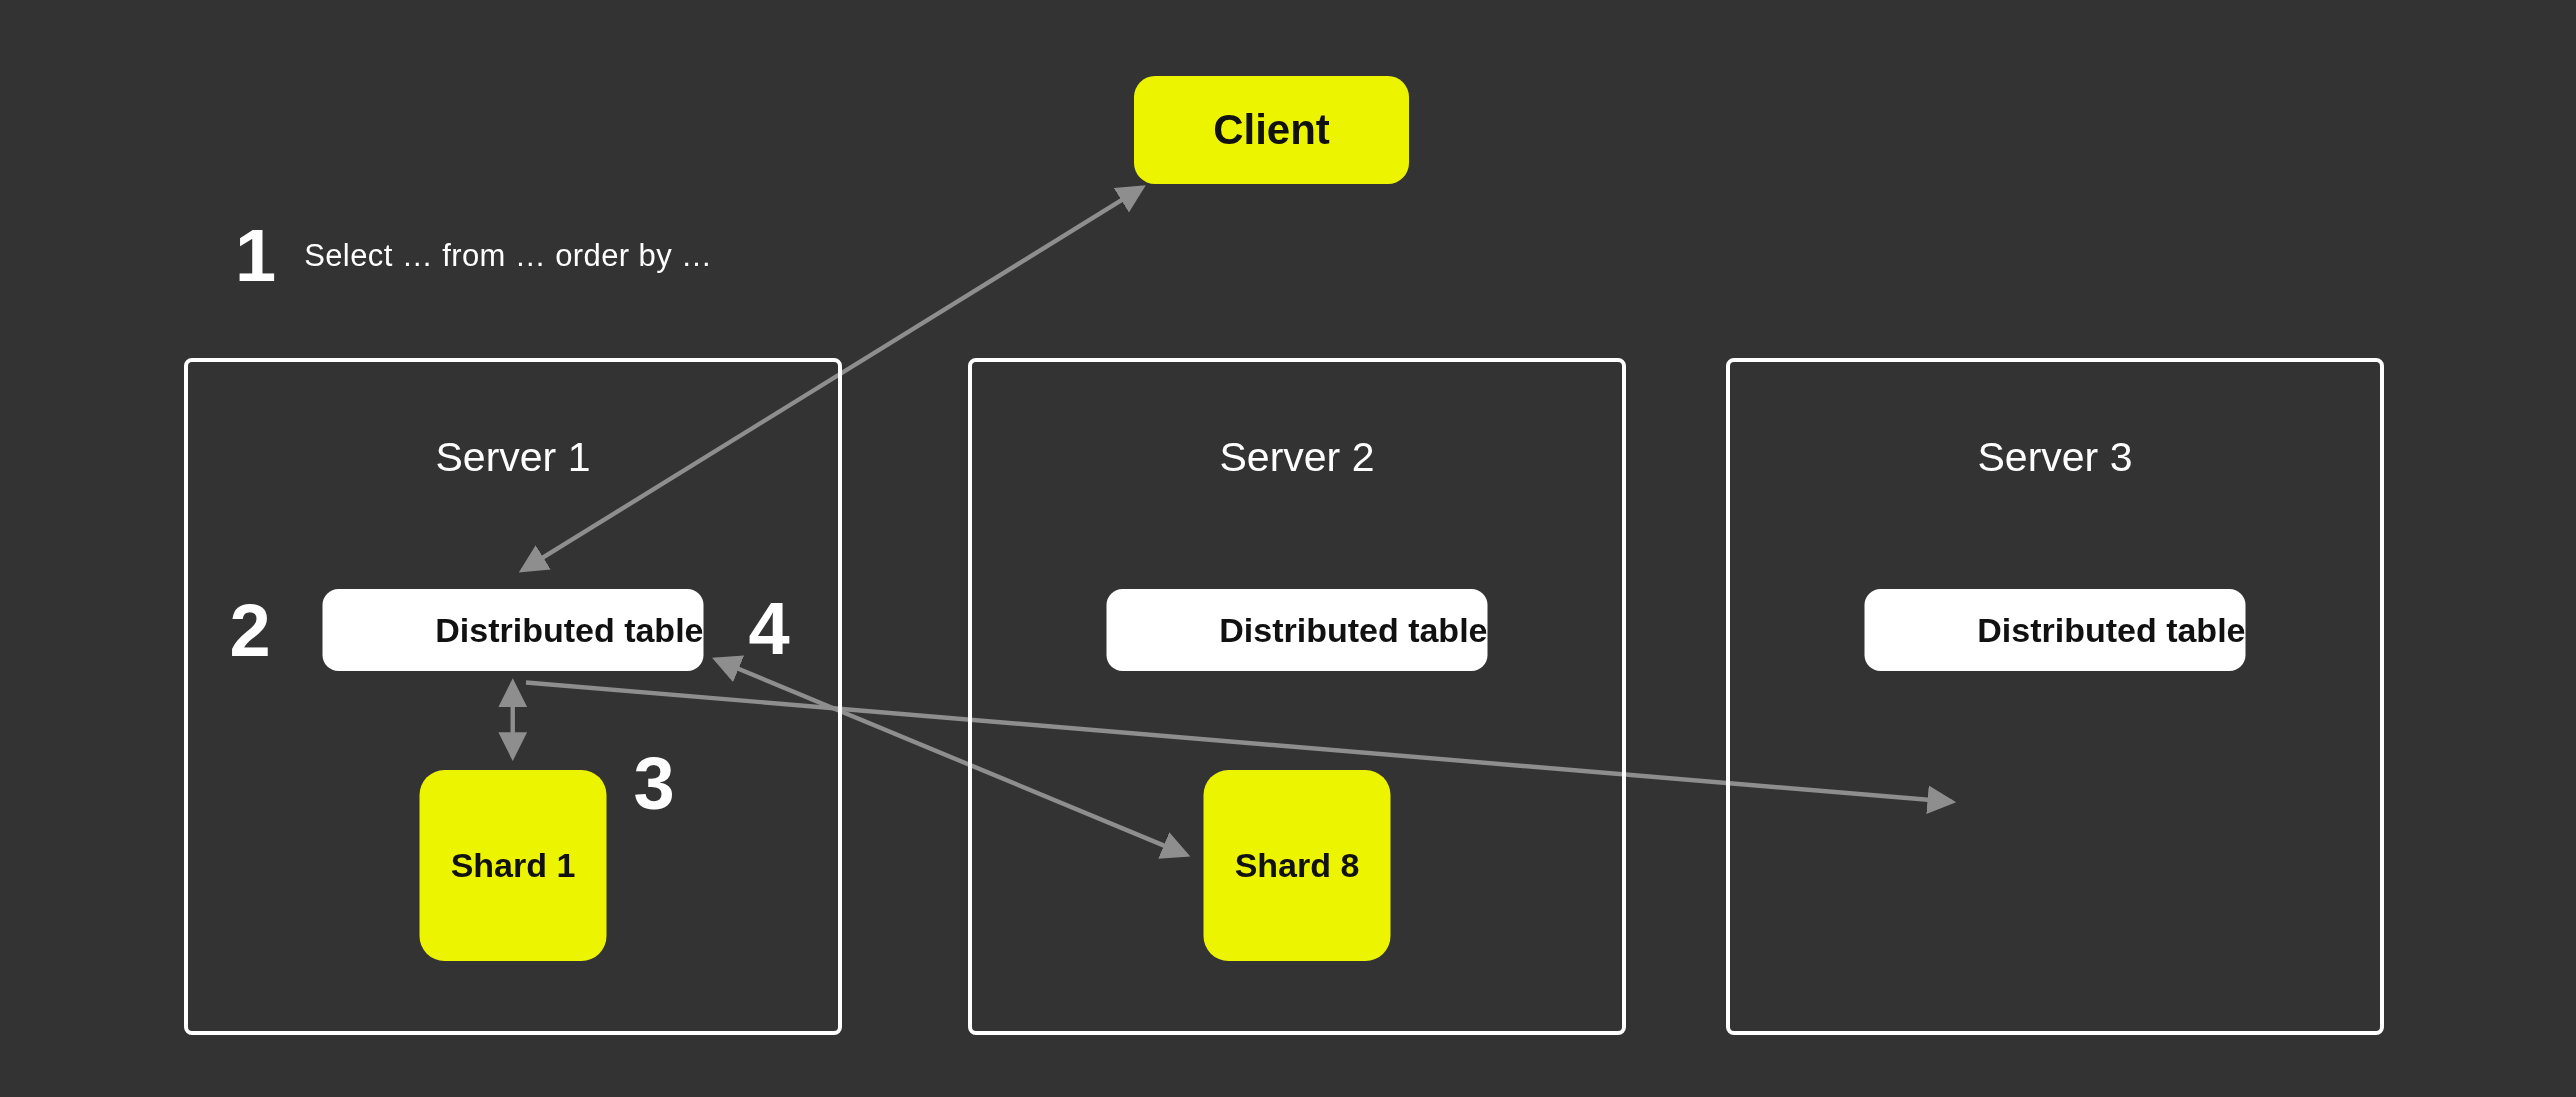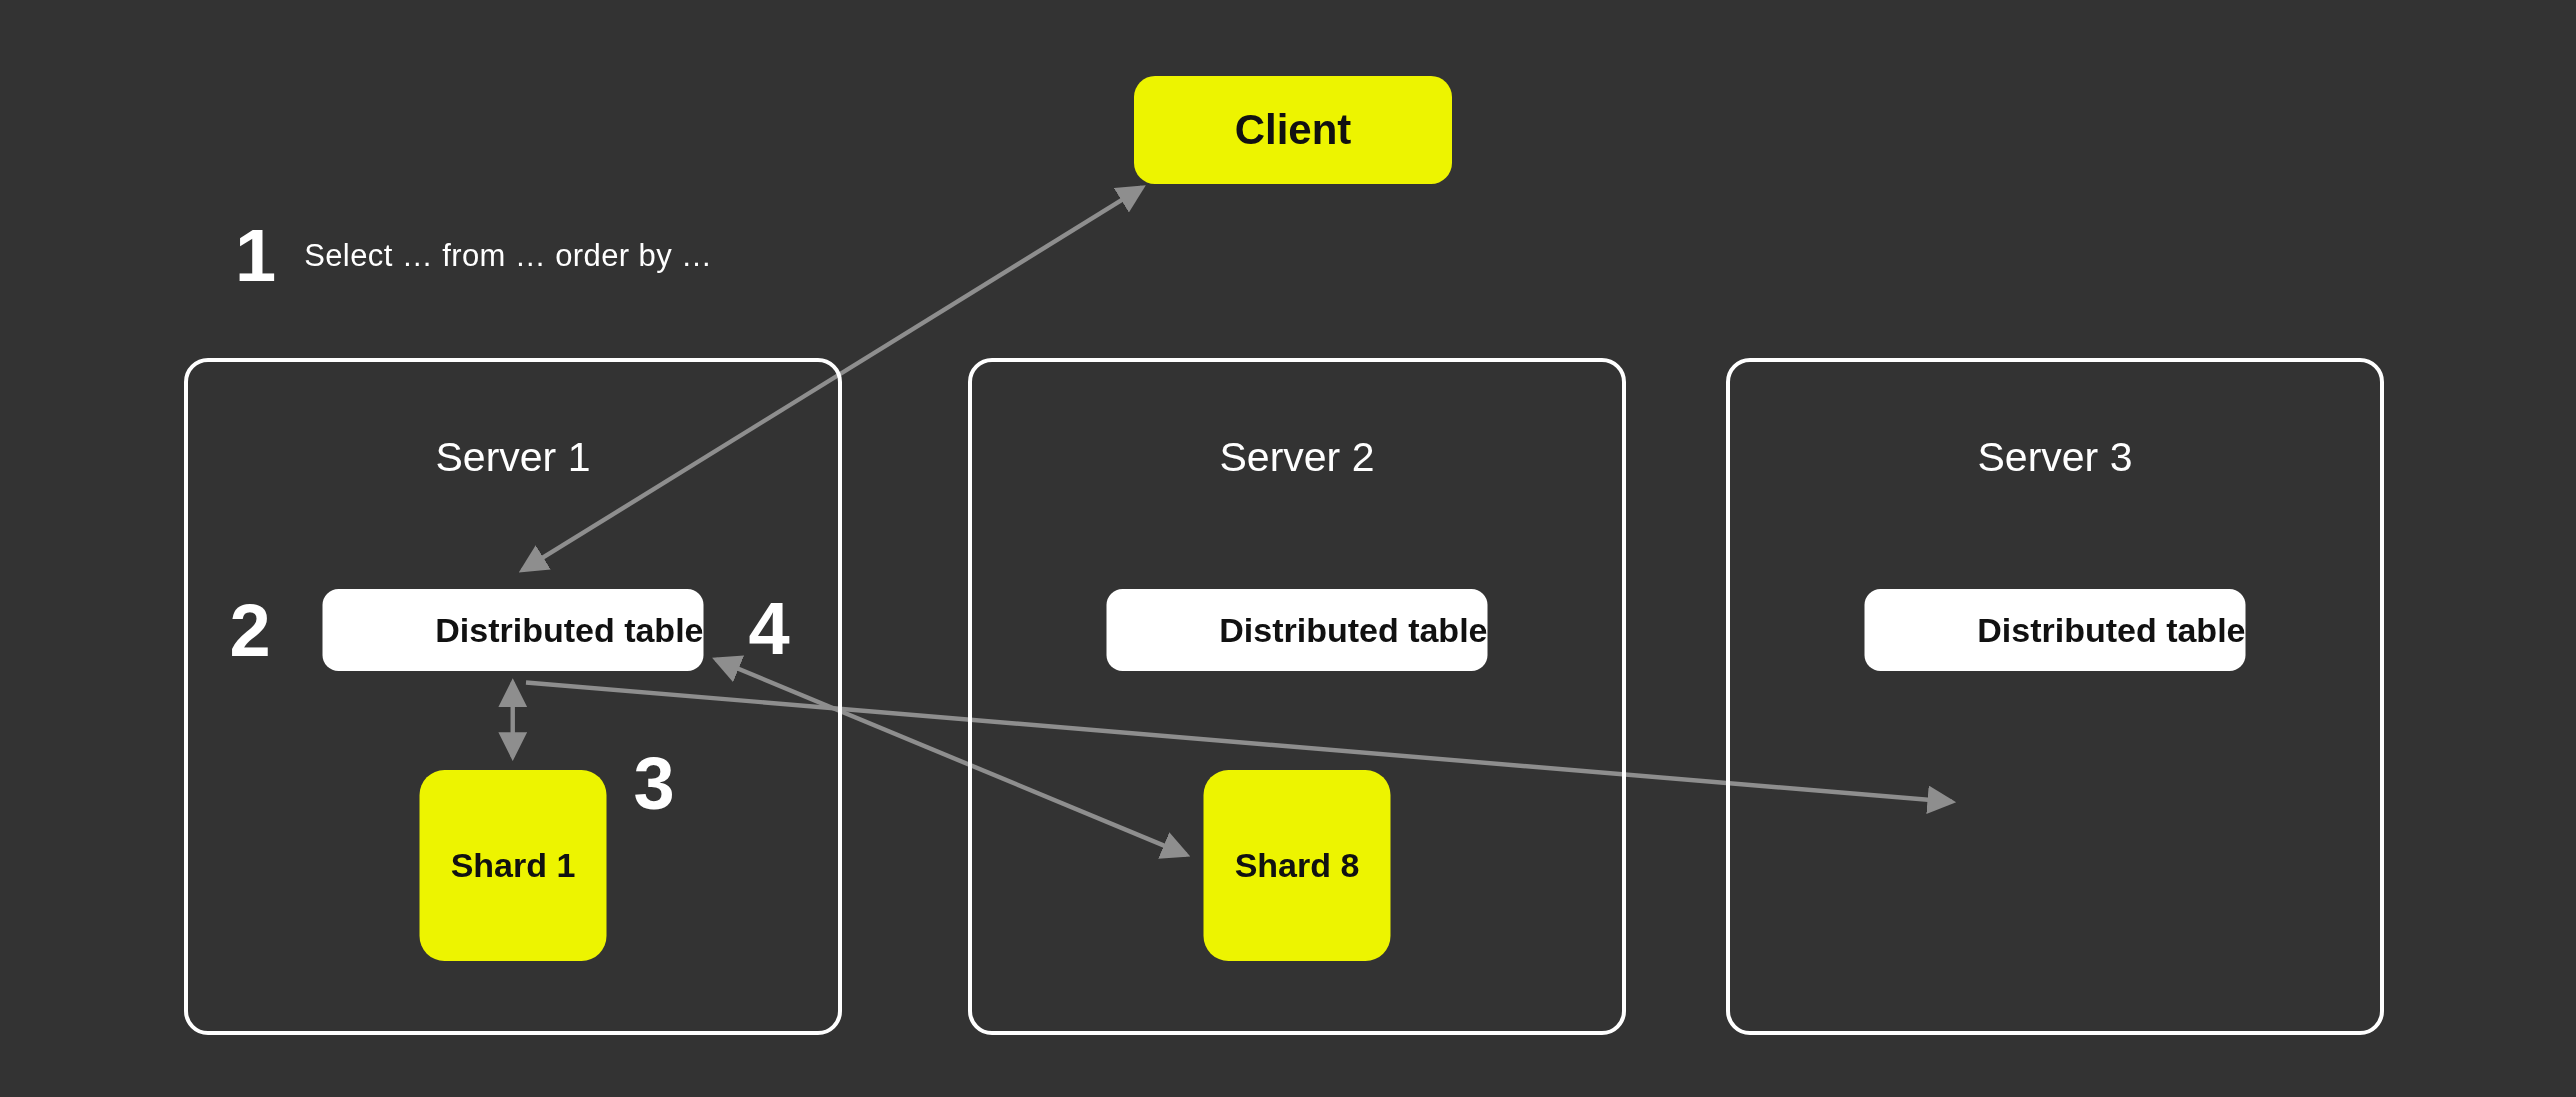--- a/index.html
+++ b/index.html
@@ -9,34 +9,34 @@
     --arrow:#8E8E8E;
     --ink:#111111;
   }
   html,body{margin:0;padding:0;background:var(--bg);}
   .canvas{
     position:relative;width:2576px;height:1098px;background:var(--bg);
     font-family:"Liberation Sans",sans-serif;overflow:hidden;
   }
   .arrow-layer{position:absolute;left:0;top:0;width:2576px;height:1098px;}
   .client{
-    position:absolute;left:1134px;top:76px;width:318px;height:108px;
+    position:absolute;left:1134px;top:76px;width:275px;height:108px;
     background:var(--yellow);border-radius:21px;
     display:flex;align-items:center;justify-content:center;
     font-size:42px;font-weight:700;color:var(--ink);
   }
   .step1-row{
     position:absolute;left:235px;top:219px;
     display:flex;align-items:center;gap:28px;color:var(--white);
   }
   .step-num-inline{font-size:74px;font-weight:700;line-height:1;}
   .query-text{font-size:31px;font-weight:400;letter-spacing:0.4px;}
   .server{
     position:absolute;top:358px;width:658px;height:677px;
-    box-sizing:border-box;border:4.4px solid var(--white);border-radius:24px;
+    box-sizing:border-box;border:4.4px solid var(--white);border-radius:8px;
   }
   .server-1{left:184px;} .server-2{left:968px;} .server-3{left:1726px;}
   .server-title{
     position:absolute;left:0;top:72px;width:100%;text-align:center;
     color:var(--white);font-size:41px;font-weight:500;
   }
   .dist-table{
     position:absolute;left:50%;transform:translateX(-50%);top:227px;
     width:381px;height:82px;background:var(--white);border-radius:16px;
     display:flex;align-items:center;justify-content:flex-end;

